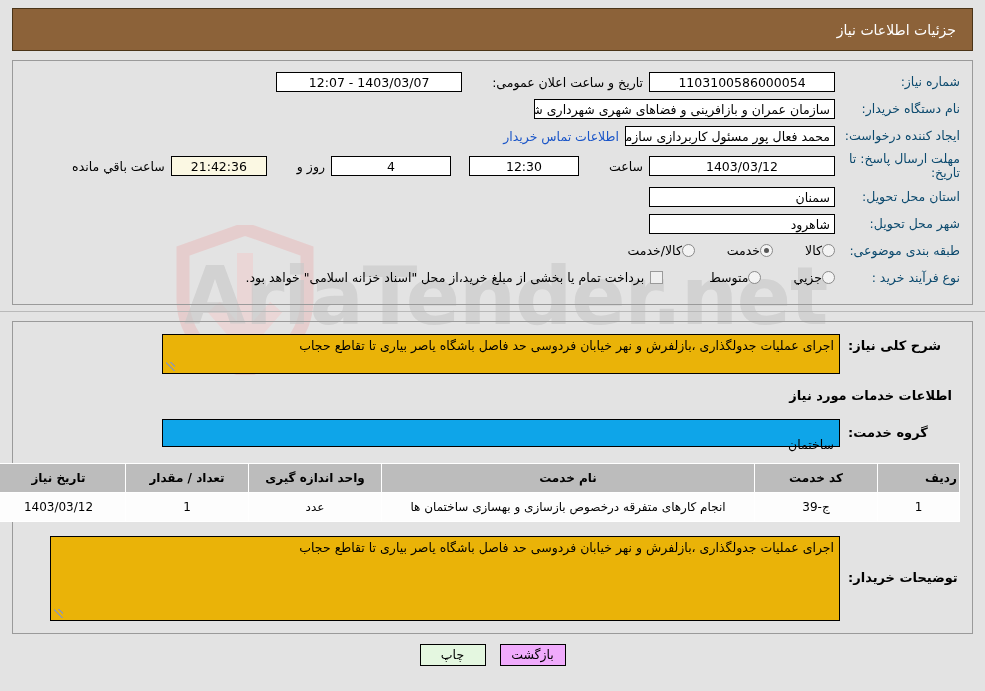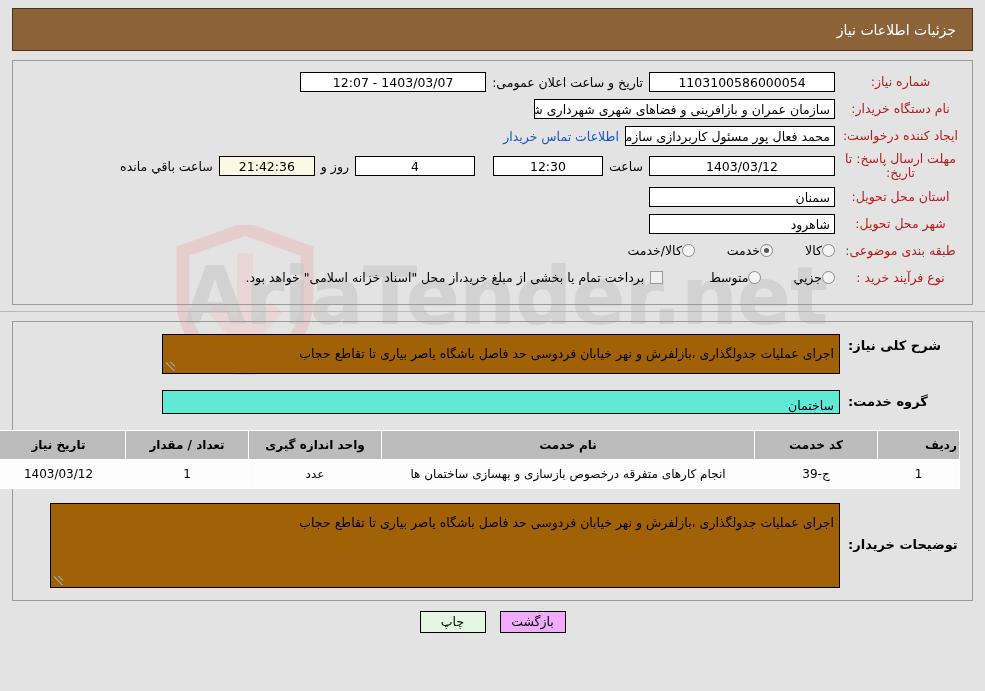--- a/index.html
+++ b/index.html
@@ -91,24 +91,24 @@
   .row {
     display: flex;
     flex-direction: row;
     align-items: center;
     margin-bottom: 5px;
     min-height: 22px;
   }
   .lbl {
     width: 125px;
     flex: 0 0 125px;
-    text-align: center;
+    text-align: right;
     padding-left: 6px;
     font-size: 12.5px;
-    color: #b91c1c;
+    color: #0c4a6e;
     line-height: 1.25;
     box-sizing: border-box;
   }
   .lbl.two-line { line-height: 1.15; }
 
   .fld {
     border: 1px solid #000;
     background: #ffffff;
     height: 20px;
     line-height: 20px;
@@ -129,20 +129,21 @@
   .w-days      { width: 120px; text-align: center; }
   .w-count     { width: 96px;  text-align: center; background: #fbf8e3; }
   .w-prov      { width: 186px; text-align: right; }
   .w-city      { width: 186px; text-align: right; }
   .w-pubdate   { width: 186px; text-align: center; }
 
   .inline-txt {
     font-size: 12.5px;
     padding: 0 6px;
     white-space: nowrap;
+    margin-left: 24px;
   }
   .link {
     color: #1a55c8;
     font-size: 12.5px;
     padding: 0 6px;
     text-decoration: none;
     cursor: pointer;
     white-space: nowrap;
   }
 
@@ -200,23 +201,23 @@
     flex: 0 0 120px;
     text-align: left;
     padding-left: 8px;
     font-weight: bold;
     font-size: 13px;
     padding-top: 4px;
     box-sizing: border-box;
   }
   .ta {
     border: 1px solid #000;
-    background: #a16207;
-    font-size: 12.5px;
-    padding: 11px 5px;
+    background: #eab308;
+    font-size: 12.5px;
+    padding: 3px 5px;
     box-sizing: border-box;
     position: relative;
     color: #000;
     line-height: 1.35;
     overflow: hidden;
   }
   .ta::after {
     content: "";
     position: absolute;
     left: 3px;
@@ -256,23 +257,23 @@
     padding-left: 8px;
     font-weight: bold;
     font-size: 13px;
     box-sizing: border-box;
   }
   .svc-fld {
     width: 678px;
     height: 24px;
     line-height: 24px;
     border: 1px solid #000;
-    background: #5eead4;
-    font-size: 12.5px;
-    padding: 3px 5px;
+    background: #0ea5e9;
+    font-size: 12.5px;
+    padding: 13px 5px;
     box-sizing: border-box;
     text-align: right;
   }
 
   
   table.grid {
     margin: 16px auto 0 auto;
     width: 905px;
     border-collapse: collapse;
     font-size: 12px;
@@ -425,20 +426,24 @@
 
   <div class="divider"></div>
 
   <div class="panel p2">
 
     <div class="big-row">
       <div class="big-lbl">شرح کلی نیاز:</div>
       <div class="ta ta-desc">اجرای عملیات جدولگذاری ،بازلفرش و نهر خیابان فردوسی حد فاصل باشگاه یاصر بیاری تا تقاطع حجاب</div>
     </div>
 
+    <div class="big-row">
+      <div class="big-lbl" style="width:0;flex:0 0 0"></div>
+      <div class="section-head">اطلاعات خدمات مورد نیاز</div>
+    </div>
 
     <div class="svc-row">
       <div class="svc-lbl">گروه خدمت:</div>
       <div class="svc-fld">ساختمان</div>
     </div>
 
     <table class="grid">
       <thead>
         <tr>
           <th class="col-radif">ردیف</th>

